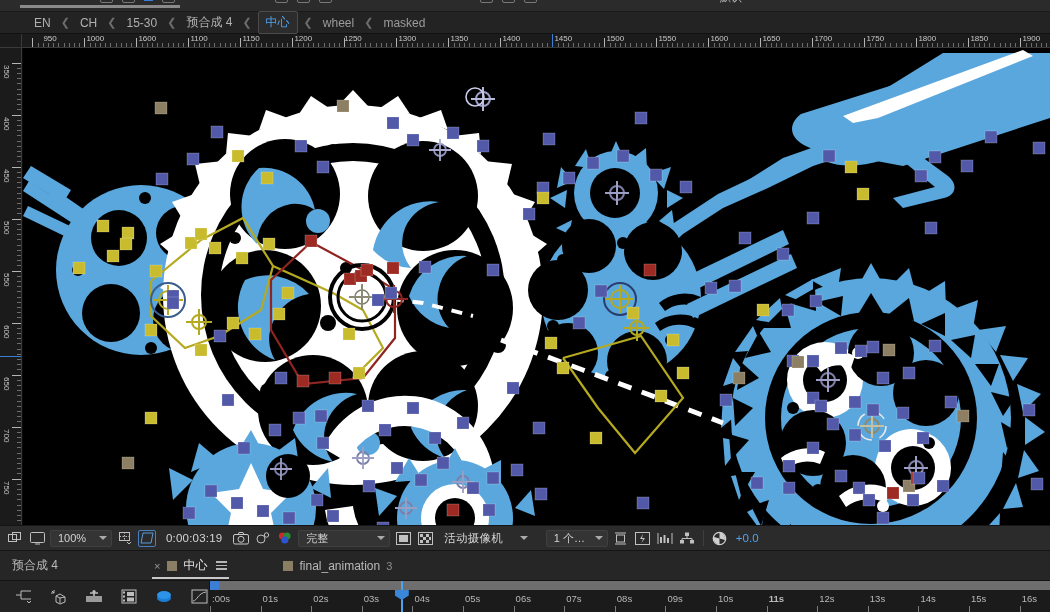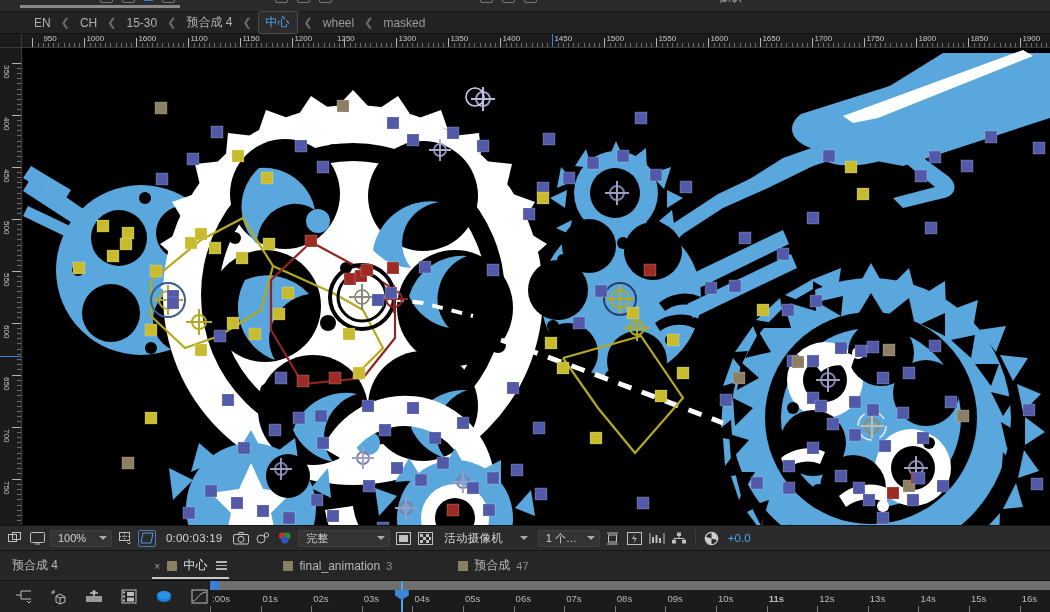--- a/index.html
+++ b/index.html
@@ -207,21 +207,21 @@
         <div class="tick minor" style="left: 275.6px;"></div>
         <div class="tick minor" style="left: 280.8px;"></div>
         <div class="tick minor" style="left: 286px;"></div>
         <div class="tick minor" style="left: 291.2px;"></div>
         <div class="tick minor" style="left: 296.4px;"></div>
         <div class="tick minor" style="left: 301.6px;"></div>
         <div class="tick minor" style="left: 306.8px;"></div>
         <div class="tick minor" style="left: 312px;"></div>
         <div class="tick minor" style="left: 317.2px;"></div>
         <div class="tick major" style="left: 322.4px;"></div>
-        <div class="lbl" style="left: 313px;">1250</div>
+        <div class="lbl" style="left: 320px;">1250</div>
         <div class="tick minor" style="left: 327.6px;"></div>
         <div class="tick minor" style="left: 332.8px;"></div>
         <div class="tick minor" style="left: 338px;"></div>
         <div class="tick minor" style="left: 343.2px;"></div>
         <div class="tick minor" style="left: 348.4px;"></div>
         <div class="tick minor" style="left: 353.6px;"></div>
         <div class="tick minor" style="left: 358.8px;"></div>
         <div class="tick minor" style="left: 364px;"></div>
         <div class="tick minor" style="left: 369.2px;"></div>
         <div class="tick major" style="left: 374.4px;"></div>
@@ -1035,21 +1035,21 @@
             <rect x="8" y="2" width="3" height="3"></rect>
             <rect x="5" y="5" width="3" height="3"></rect>
             <rect x="11" y="5" width="2" height="3"></rect>
             <rect x="2" y="8" width="3" height="3"></rect>
             <rect x="8" y="8" width="3" height="3"></rect>
           </g>
         </svg>
     </div>
     <span class="vt-time">活动摄像机</span>
     <i class="chev"></i>
-    <div class="vt-select" style="min-width:62px; margin-left:6px;">
+    <div class="vt-select" style="min-width:62px; margin-left:14px;">
       <span class="v">1 个…</span>
       <i class="chev"></i>
     </div>
     <div class="ic">
       <svg width="15" height="13" viewBox="0 0 15 13">
           <path d="M2 1h11M2 12h11M3.5 3v7M11.5 3v7" stroke="#c0c0c0" fill="none"></path>
           <rect x="3.5" y="3" width="8" height="7" fill="none" stroke="#c0c0c0"></rect>
         </svg>
     </div>
     <div class="ic">
@@ -1100,25 +1100,20 @@
       <span class="hamb">
           <i></i>
           <i></i>
           <i></i>
         </span>
     </div>
     <div class="ctab" style="margin-left:32px;">
       <span class="sw"></span>
       <span>final_animation</span>
       <span class="num">3</span>
-    </div>
-    <div class="ctab" style="margin-left:42px;">
-      <span class="sw"></span>
-      <span>预合成</span>
-      <span class="num">47</span>
     </div>
   </div>
 
   <div class="tlrow">
     <div class="tl-left">
       <div class="ic">
         <svg width="17" height="15" viewBox="0 0 17 15">
             <path d="M1 6h5M6 6V2h6M6 6v4h6M12 2h4M12 10h4" stroke="#bdbdbd" fill="none"></path>
             <path d="M12 12l2 2 2-2" stroke="#bdbdbd" fill="none"></path>
           </svg>

